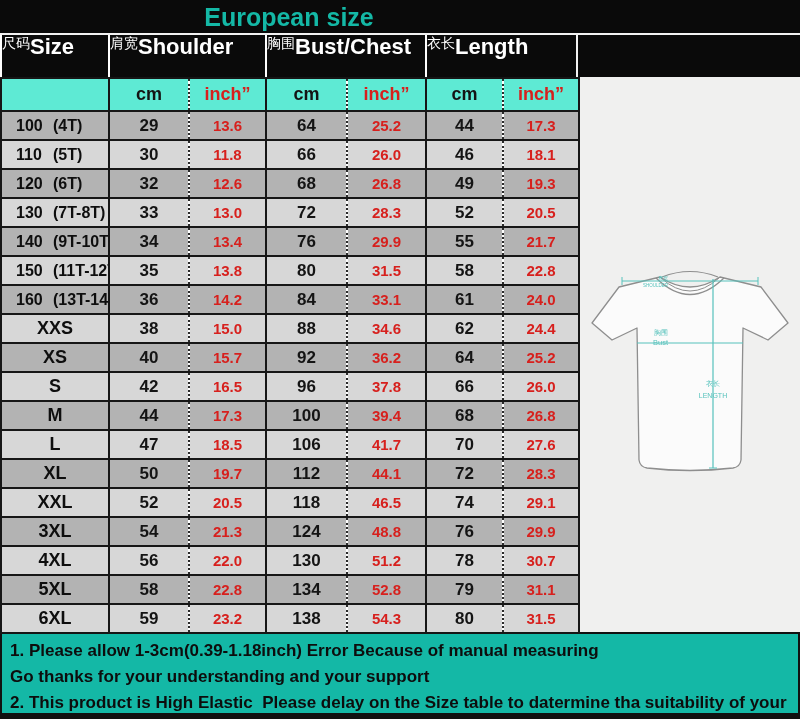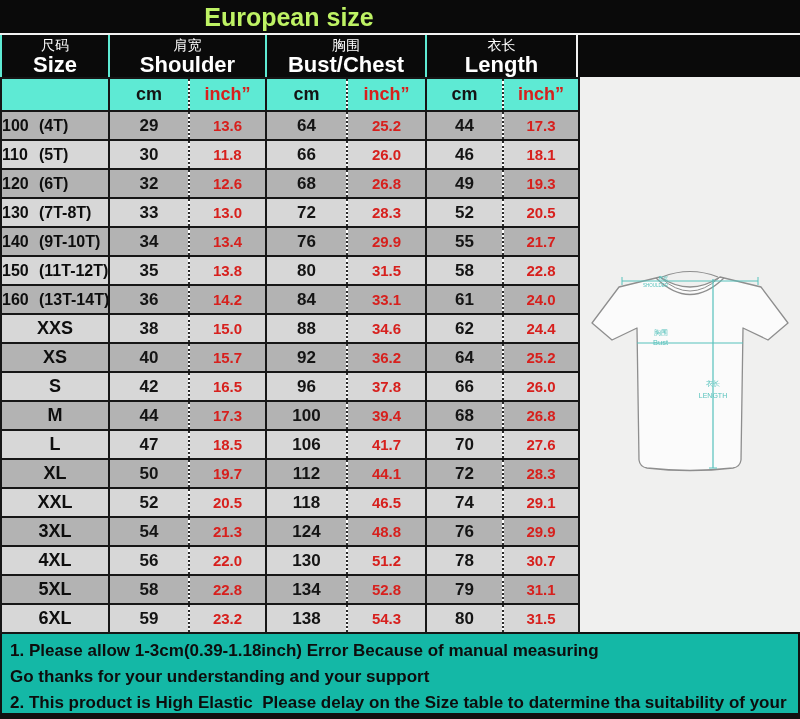--- a/index.html
+++ b/index.html
@@ -1,24 +1,24 @@
 <!DOCTYPE html>
 <html><head>
 <meta charset="utf-8">
 <style>
   html,body{margin:0;padding:0;}
   .wrap{width:800px;height:719px;background:#ffffff;position:relative;overflow:hidden;
         font-family:"Liberation Sans",sans-serif;}
   
   .topband{height:33px;background:#0a0a0a;}
-  .title{width:578px;text-align:center;color:#bef264;font-size:25px;font-weight:bold;line-height:34px;}
+  .title{width:578px;text-align:center;color:#14b8a6;font-size:25px;font-weight:bold;line-height:34px;}
   
   .headrow{height:44px;background:#0a0a0a;display:flex;box-sizing:border-box;border-top:2px solid #f2f2f2;}
-  .hcell{box-sizing:border-box;border-left:2px solid #5eead4;color:#ffffff;text-align:center;
-         display:flex;flex-direction:column;justify-content:center;}
+  .hcell{box-sizing:border-box;border-left:2px solid #ffffff;color:#ffffff;text-align:center;
+         display:flex;flex-direction:row;justify-content:flex-start;}
   .hcell:nth-child(4){border-right:2px solid #f2f2f2;}
   .hz{font-size:14px;line-height:16px;}
   .he{font-size:22px;font-weight:bold;line-height:23px;}
   .hc1{width:108px;}.hc2{width:157px;}.hc3{width:160px;}.hc4{width:153px;}
   
   .main{display:flex;height:555px;}
   table{width:578px;border-collapse:collapse;table-layout:fixed;border-right:2px solid #161616;
         border-left:1px solid #161616;}
   td{box-sizing:border-box;border-top:2px solid #161616;border-bottom:2px solid #161616;
      border-left:2px solid #161616;padding:0;text-align:center;font-weight:bold;overflow:hidden;}
@@ -26,21 +26,21 @@
   thead tr{height:33px;}
   thead td{background:#5eead4;}
   tbody tr{height:29px;}
   tbody tr:nth-child(odd) td{background:#b3b3b3;}
   tbody tr:nth-child(even) td{background:#d7d7d7;}
   td.cm{font-size:17px;color:#141414;}
   td.in{font-size:15px;color:#d7201d;margin-left:40px;}
   thead td.cm{font-size:18px;color:#141414;}
   thead td.in{font-size:18px;color:#d7201d;}
   td.size-adult{font-size:18px;color:#0e0e0e;}
-  td.size-child{font-size:16px;color:#0e0e0e;text-align:left;padding-left:0;white-space:nowrap;}
+  td.size-child{font-size:16px;color:#0e0e0e;text-align:left;padding-left:14px;white-space:nowrap;}
   .sz{display:inline-block;min-width:37px;text-align:left;}
   
   .panel{width:222px;height:555px;background:#f0f0ef;}
   
   .notes{height:87px;box-sizing:border-box;background:#14b8a6;border-left:2px solid #111;
          border-right:2px solid #111;border-top:2px solid #111;border-bottom:6px solid #111;
          padding:4px 8px 0 8px;}
   .note{font-size:17px;font-weight:bold;color:#0d0d0d;line-height:26px;white-space:pre-wrap;}
 </style>
 </head>

